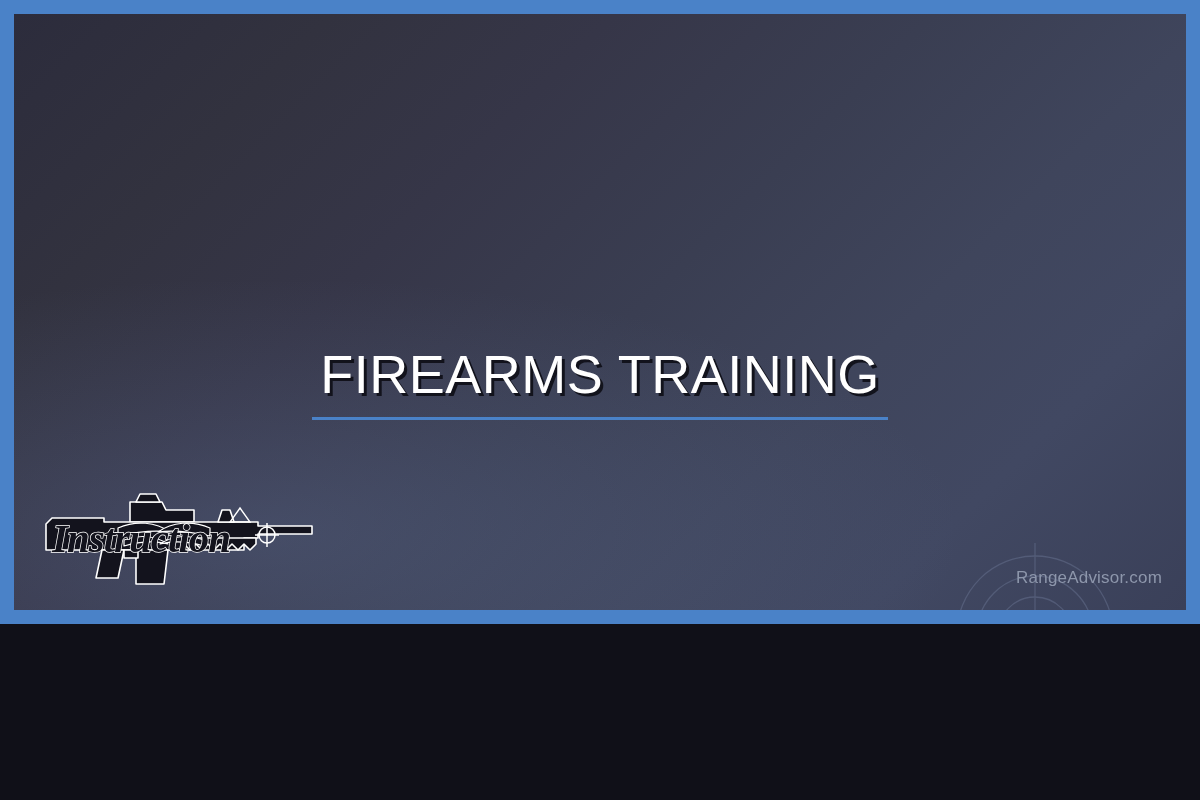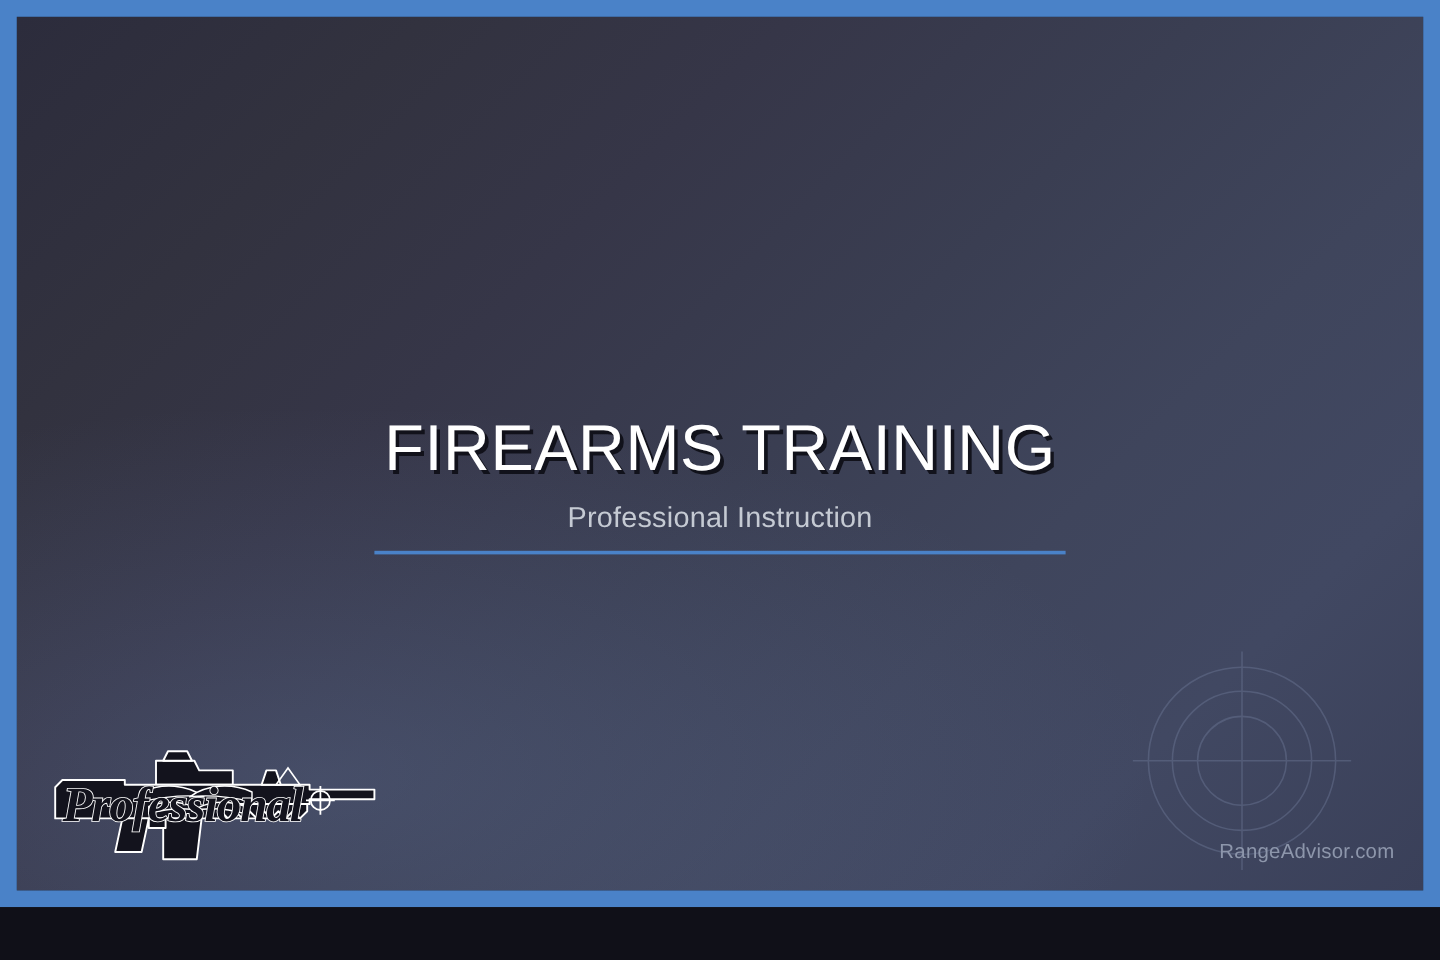--- a/index.html
+++ b/index.html
@@ -7,21 +7,21 @@
     padding: 0;
     background: #101018;
   }
   body {
     font-family: "Liberation Sans", sans-serif;
   }
 
   #slide {
     position: relative;
     width: 1200px;
-    height: 756px;
+    height: 624px;
     overflow: hidden;
     box-sizing: border-box;
     border: 14px solid #4a82c8;
     background: linear-gradient(135deg,
         #2c2c3c 0%,
         #32323f 18%,
         #363648 34%,
         #3a3e52 52%,
         #3f455c 68%,
         #414862 82%,
@@ -133,21 +133,20 @@
         <circle cx="100" cy="100" r="58"></circle>
         <circle cx="100" cy="100" r="37"></circle>
         <line x1="9" y1="100" x2="191" y2="100"></line>
         <line x1="100" y1="9" x2="100" y2="191"></line>
       </g>
     </svg>
   </div>
 
   <div id="title-block">
     <h1 id="main-title">FIREARMS TRAINING</h1>
-    <h2 id="subtitle">Professional Instruction</h2>
     <div id="accent-rule"></div>
   </div>
 
   <div id="logo">
     <svg width="275" height="100" viewBox="0 0 275 100" aria-hidden="true">
       <g fill="#13131d" stroke="#ffffff" stroke-width="1.6" stroke-linejoin="round">
 
         <path d="M86 14 L118 14 L122 22 L150 22 L150 34 L86 34 Z"></path>
 
         <path d="M96 6 L112 6 L116 14 L92 14 Z"></path>
@@ -175,18 +174,18 @@
       <g fill="none" stroke="#ffffff" stroke-width="1.5">
         <circle cx="223" cy="47" r="8"></circle>
         <line x1="211" y1="47" x2="235" y2="47"></line>
         <line x1="223" y1="35" x2="223" y2="59"></line>
       </g>
 
       <g fill="none" stroke="#ffffff" stroke-width="1.4">
         <path d="M196 20 L206 34 L186 34 Z"></path>
       </g>
     </svg>
-    <div id="logo-wordmark">Professional</div>
+    <div id="logo-wordmark">Instruction</div>
   </div>
 
   <div id="footer-url">RangeAdvisor.com</div>
 
 </div>
 
 </body></html>

